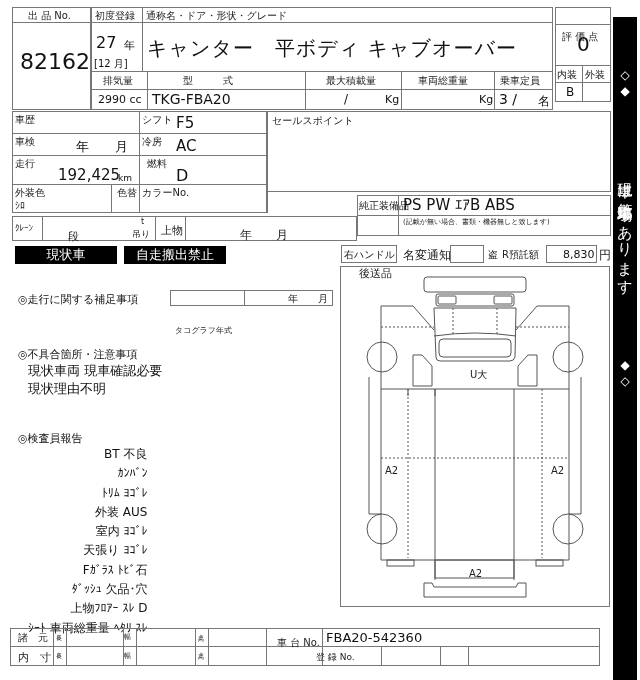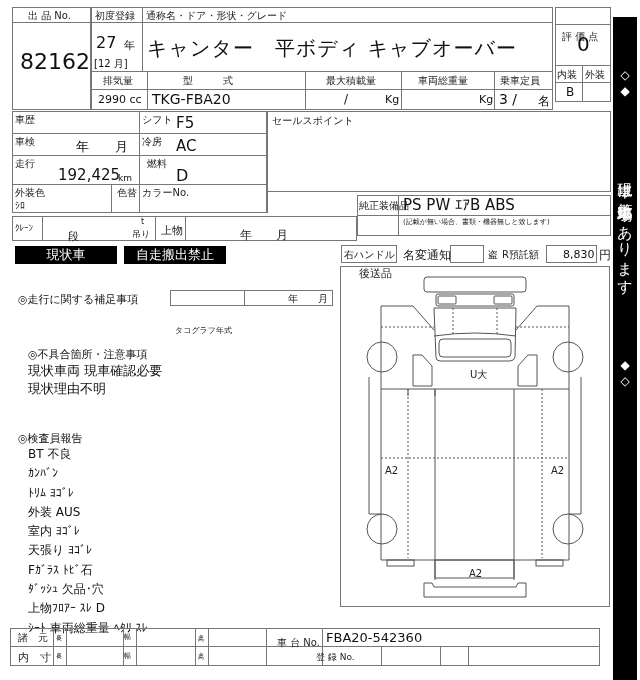--- a/index.html
+++ b/index.html
@@ -128,26 +128,26 @@
 <div class="bx" style="left:546px;top:245px;width:51px;height:18px;"></div>
 <div class="val" style="left:563px;top:248px;font-size:11px;">8,830</div>
 <div class="lbl" style="left:599px;top:247px;font-size:12px;">円</div>
 
 <div class="val" style="left:18px;top:292px;font-size:11px;">◎走行に関する補足事項</div>
 <div class="bx" style="left:170px;top:290px;width:163px;height:16px;"></div>
 <div class="vl" style="left:244px;top:290px;height:16px;"></div>
 <div class="lbl" style="left:175px;top:293px;font-size:8px;margin-top:32px;">タコグラフ年式</div>
 <div class="lbl" style="left:288px;top:292px;font-size:10px;">年　　月</div>
 
-<div class="val" style="left:28px;top:347px;font-size:11px;">◎不具合箇所・注意事項</div>
+<div class="val" style="left:18px;top:347px;font-size:11px;">◎不具合箇所・注意事項</div>
 <div class="val" style="left:28px;top:362px;font-size:13px;">現状車両 現車確認必要</div>
 <div class="val" style="left:28px;top:380px;font-size:13px;">現状理由不明</div>
 
 <div class="val" style="left:18px;top:431px;font-size:11px;">◎検査員報告</div>
-<div class="abs" style="left:28px;top:445px;font-size:12px;line-height:19.3px;">
+<div class="abs" style="left:28px;top:445px;font-size:12px;line-height:19.3px;text-align:right;">
   <div>BT 不良</div>
   <div>ｶﾝﾊﾞﾝ</div>
   <div>ﾄﾘﾑ ﾖｺﾞﾚ</div>
   <div>外装 AUS</div>
   <div>室内 ﾖｺﾞﾚ</div>
   <div>天張り ﾖｺﾞﾚ</div>
   <div>Fｶﾞﾗｽ ﾄﾋﾞ石</div>
   <div>ﾀﾞｯｼｭ 欠品･穴</div>
   <div>上物ﾌﾛｱｰ ｽﾚ D</div>
   <div>ｼｰﾄ 車両総重量 ﾍﾀﾘ ｽﾚ</div>

